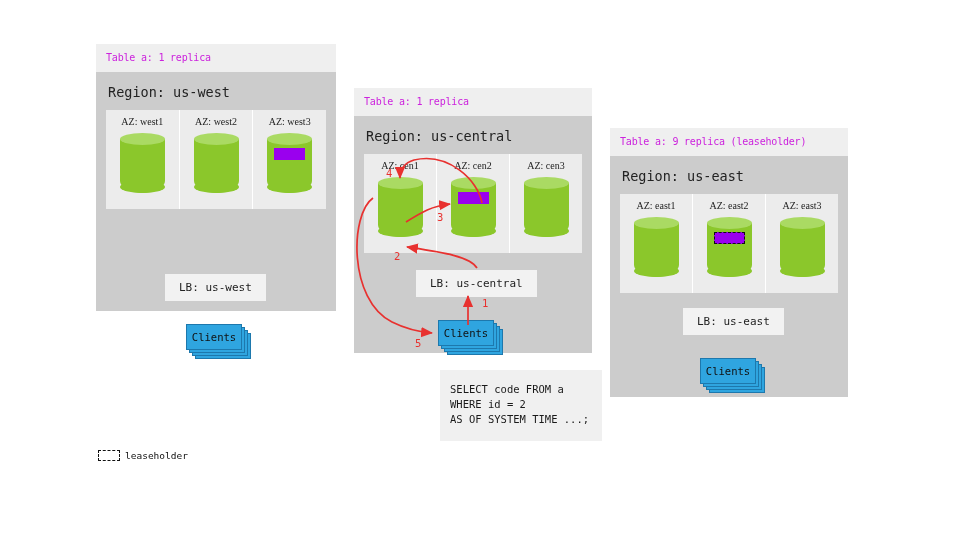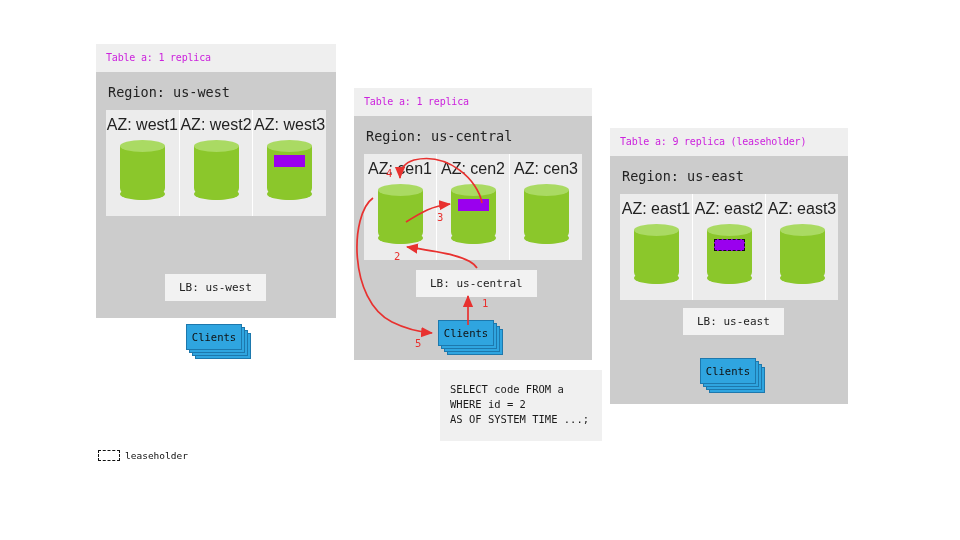--- a/index.html
+++ b/index.html
@@ -60,23 +60,23 @@
     border-right: 1px solid #ffffff;
     flex: 1 1 0;
     display: flex;
     flex-direction: column;
     align-items: center;
     padding: 6px 0 10px 0;
     position: relative;
   }
   .az-cell:last-child { border-right: none; }
   .az-label {
-    font-size: 16px;
+    font-size: 10px;
     color: #222;
-    font-family: Liberation Sans, sans-serif;
+    font-family: Liberation Serif, serif;
     white-space: nowrap;
     margin-bottom: 6px;
   }
   
   .cyl {
     position: relative;
     width: 45px;
     height: 66px;
   }
   .cyl-body {

